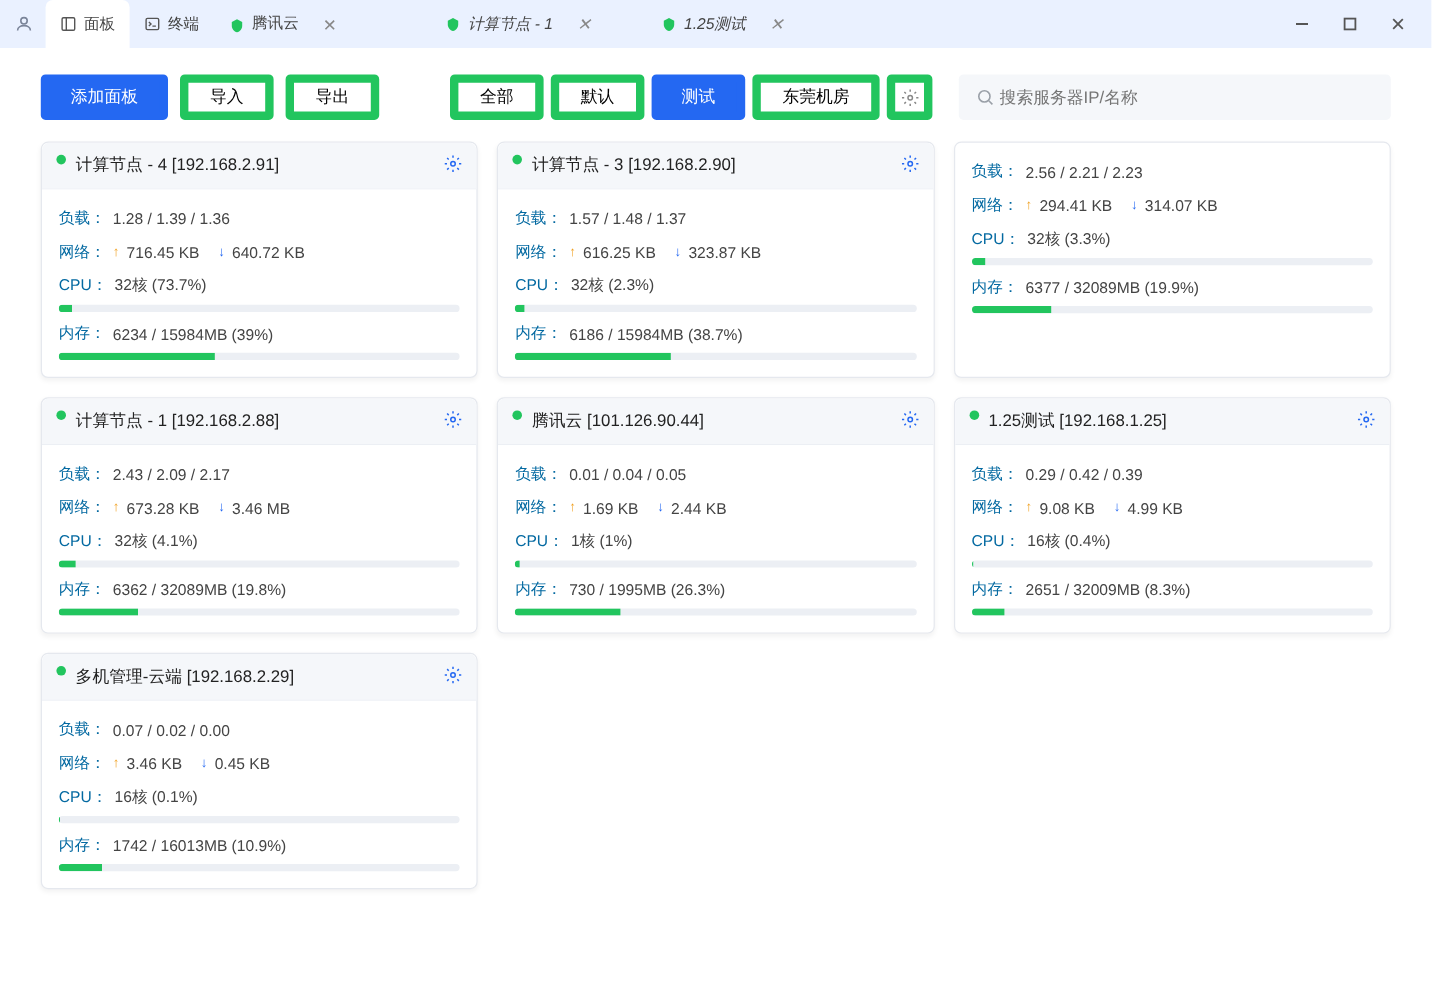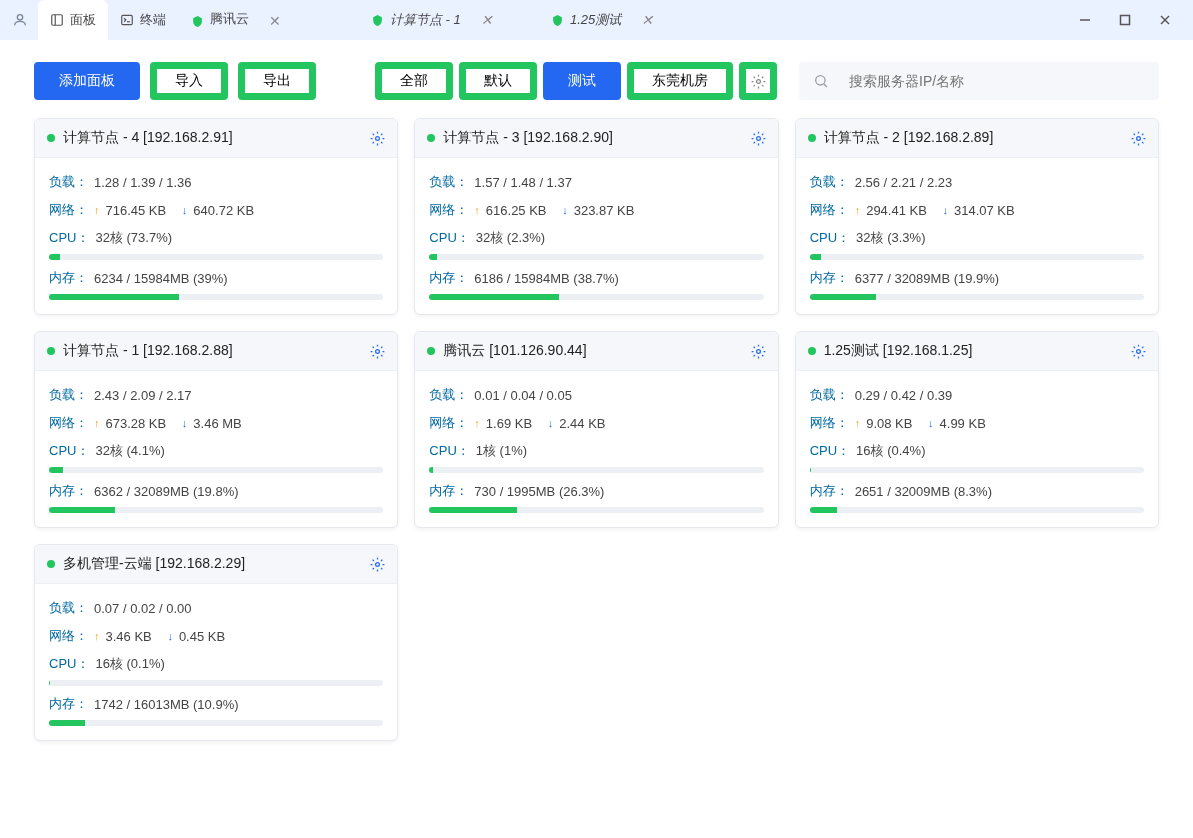--- a/index.html
+++ b/index.html
@@ -14,28 +14,28 @@
   .win-controls { margin-left: auto; display: flex; gap: 24px; padding-right: 12px; }
   .win-btn { width: 16px; height: 16px; display: flex; align-items: center; justify-content: center; color: #555; cursor: pointer; }
 
   
   .toolbar { display: flex; align-items: center; padding: 22px 34px 18px 34px; gap: 10px; }
   .btn { display: inline-flex; align-items: center; justify-content: center; height: 38px; padding: 0 18px; border: 7px solid #22c55e; border-radius: 4px; background: #fff; font-size: 14px; cursor: pointer; }
   .btn.primary { background: #2468f2; color: #fff; border-color: #2468f2; }
   .filter-group { display: flex; gap: 6px; margin-left: auto; }
   .btn.active { background: #2468f2; color: #fff; border-color: #2468f2; }
   .btn.icon-only { width: 38px; padding: 0; }
-  .search { display: flex; align-items: center; gap: 20px; background: #f5f7fa; border-radius: 4px; padding: 0 14px; height: 38px; width: 360px; margin-left: 12px; }
+  .search { display: flex; align-items: center; gap: 4px; background: #f5f7fa; border-radius: 4px; padding: 0 14px; height: 38px; width: 360px; margin-left: 12px; }
   .search input { border: none; outline: none; background: transparent; font-size: 14px; flex: 1; color: #555; }
   .search-ic { color: #9aa0a8; }
 
   
   .grid { display: grid; grid-template-columns: repeat(3, 1fr); gap: 16px; padding: 0 34px 34px 34px; }
   .card { border: 1px solid #e5e8ee; border-radius: 6px; box-shadow: 0 2px 4px rgba(0,0,0,0.05); background: #fff; }
-  .card-head { display: flex; align-items: center; gap: 8px; background: #f5f7fa; padding: 10px 12px; border-bottom: 1px solid #eceff4; border-radius: 6px 6px 0 0; }
+  .card-head { display: flex; gap: 8px; background: #f5f7fa; padding: 10px 12px; border-bottom: 1px solid #eceff4; border-radius: 6px 6px 0 0; }
   .status-dot { width: 8px; height: 8px; border-radius: 50%; background: #22c55e; flex-shrink: 0; }
   .card-title { font-size: 14px; color: #222; font-weight: 400; flex: 1; white-space: nowrap; overflow: hidden; text-overflow: ellipsis; }
   .gear-ic { color: #2468f2; cursor: pointer; }
   .card-body { padding: 10px 14px 14px 14px; }
   .row { display: flex; align-items: center; gap: 6px; padding: 5px 0; font-size: 13px; color: #444; }
   .row .lbl { color: #0369a1; }
   .arrow-up { color: #f0a020; font-size: 11px; }
   .arrow-down { color: #2468f2; font-size: 11px; }
   .bar-wrap { height: 6px; background: #eceff4; border-radius: 3px; overflow: hidden; margin-top: 2px; }
   .bar { height: 100%; background: #22c55e; }
@@ -210,30 +210,20 @@
         <div class="row" style="margin-top:4px;">
           <span class="lbl">内存：</span>
           <span>6186 / 15984MB (38.7%)</span>
         </div>
         <div class="bar-wrap">
           <div class="bar" style="width:38.7%"></div>
         </div>
       </div>
     </div>
     <div class="card">
-      <div class="card-head">
-        <span class="status-dot"></span>
-        <span class="card-title">计算节点 - 2 [192.168.2.89]</span>
-        <span class="gear-ic">
-          <svg width="15" height="15" viewBox="0 0 24 24" fill="none" stroke="currentColor" stroke-width="2">
-            <circle cx="12" cy="12" r="3"></circle>
-            <path d="M12 1v3m0 16v3M4.2 4.2l2.1 2.1m11.4 11.4 2.1 2.1M1 12h3m16 0h3M4.2 19.8l2.1-2.1m11.4-11.4 2.1-2.1"></path>
-          </svg>
-        </span>
-      </div>
       <div class="card-body">
         <div class="row">
           <span class="lbl">负载：</span>
           <span>2.56 / 2.21 / 2.23</span>
         </div>
         <div class="row"><span class="lbl">网络：</span> <span class="arrow-up">↑</span> <span>294.41 KB</span> &nbsp; <span class="arrow-down">↓</span> <span>314.07 KB</span></div>
         <div class="row">
           <span class="lbl">CPU：</span>
           <span>32核 (3.3%)</span>
         </div>

